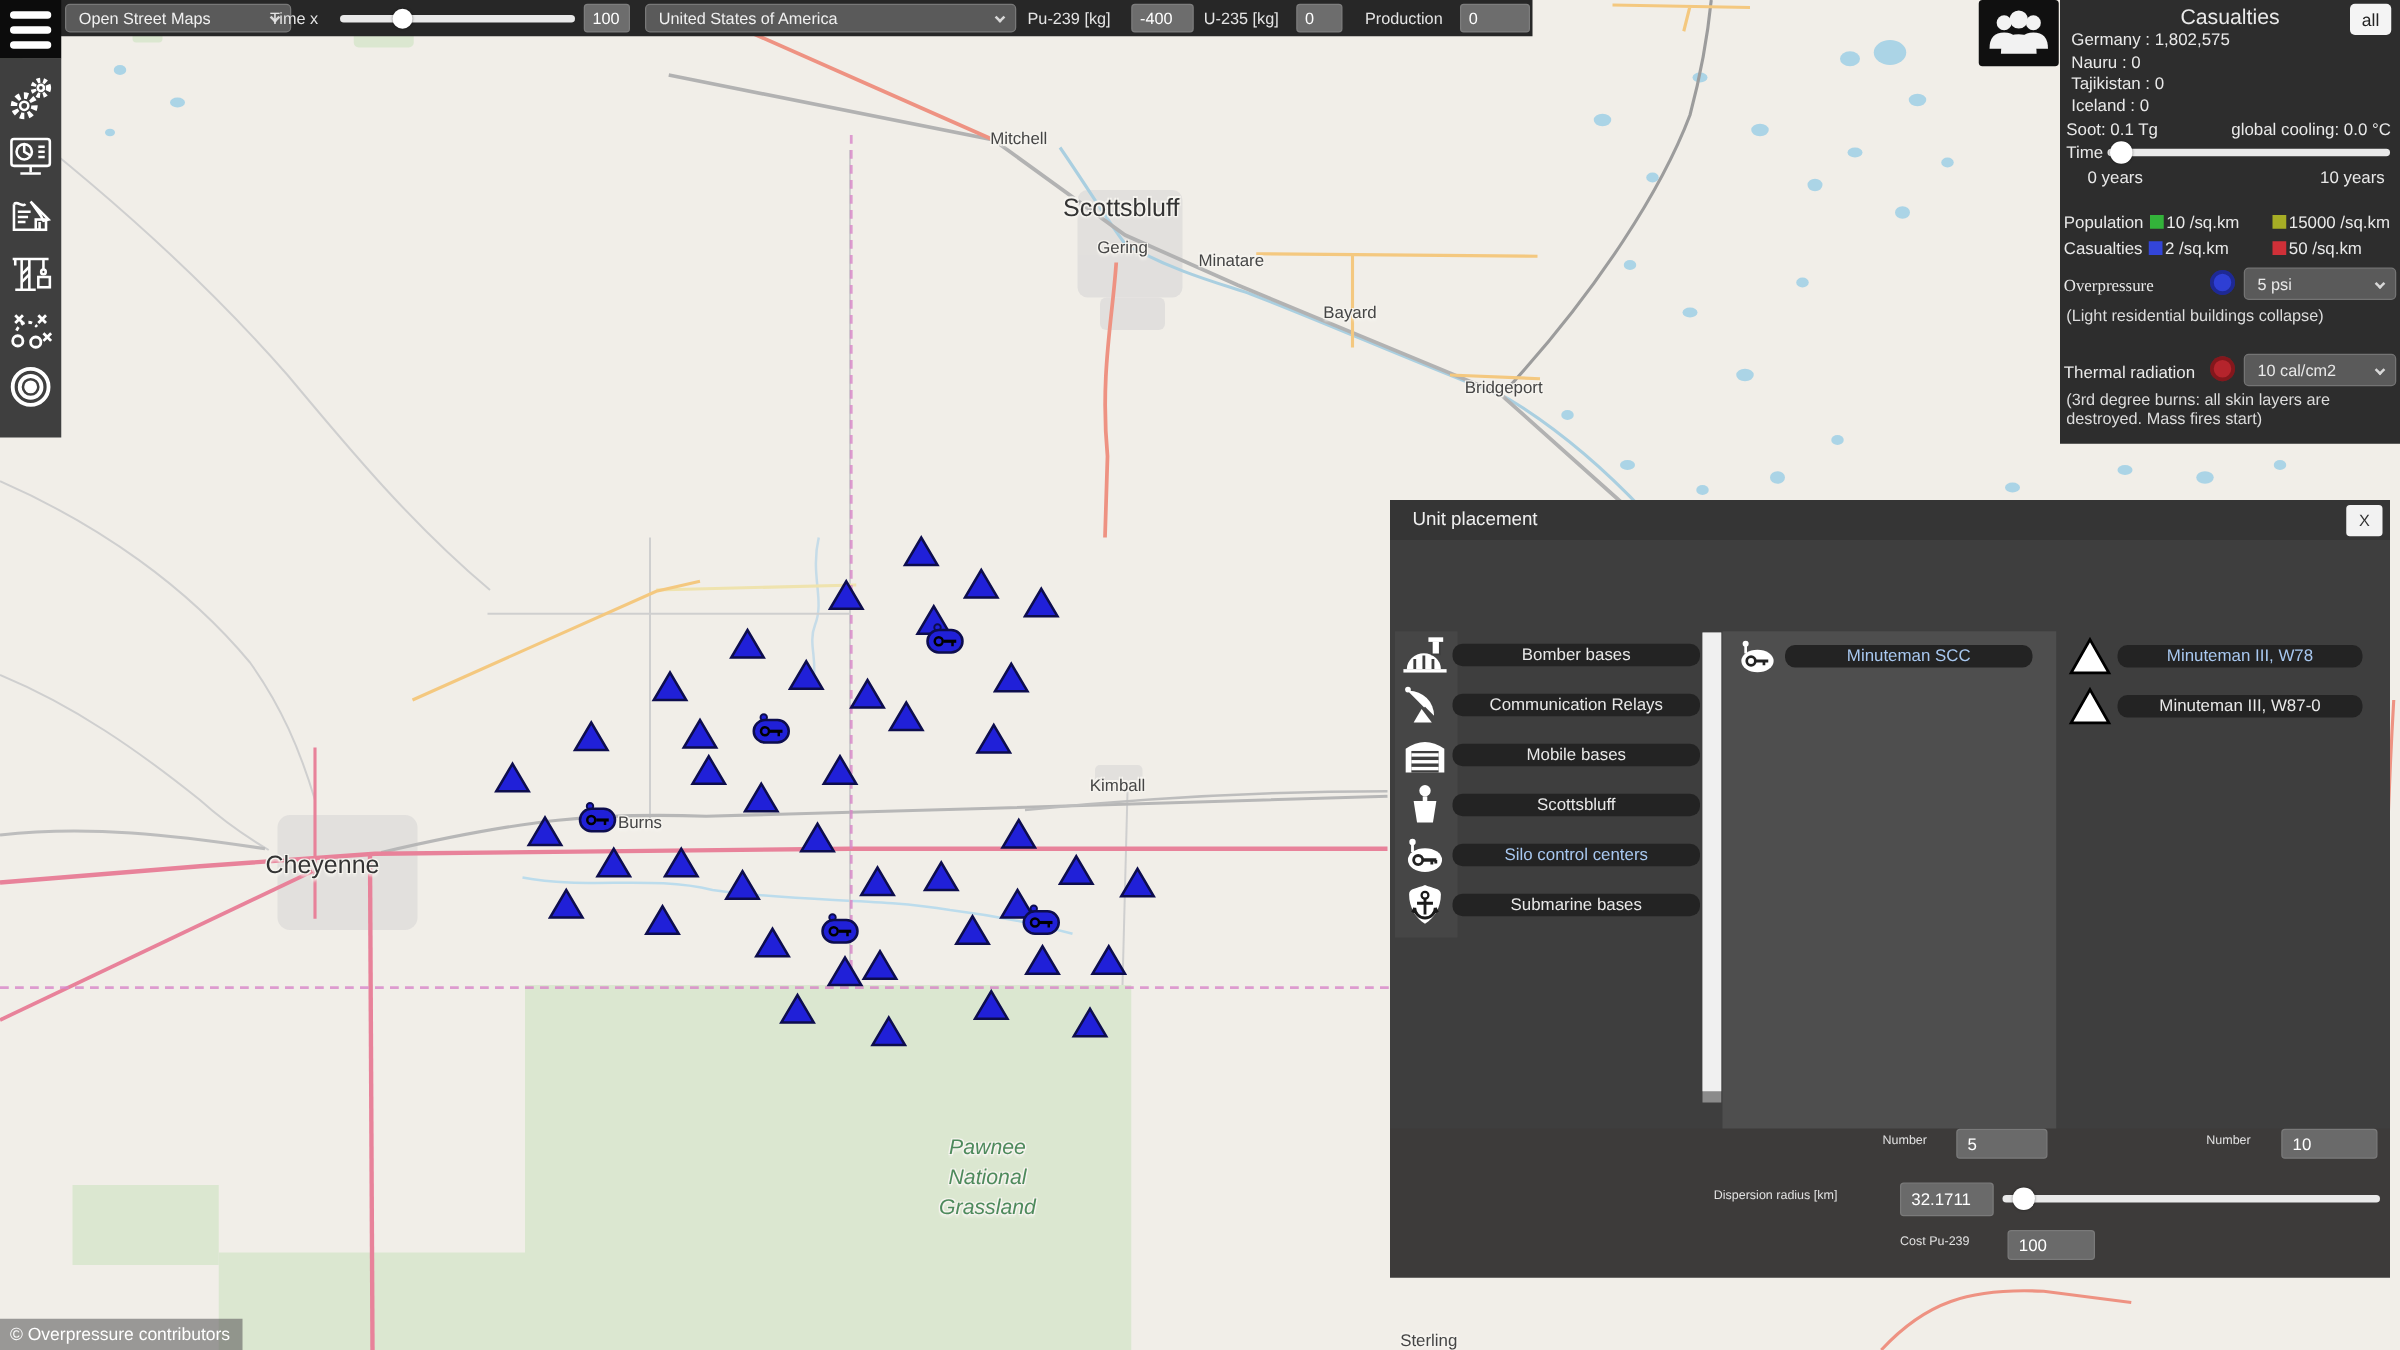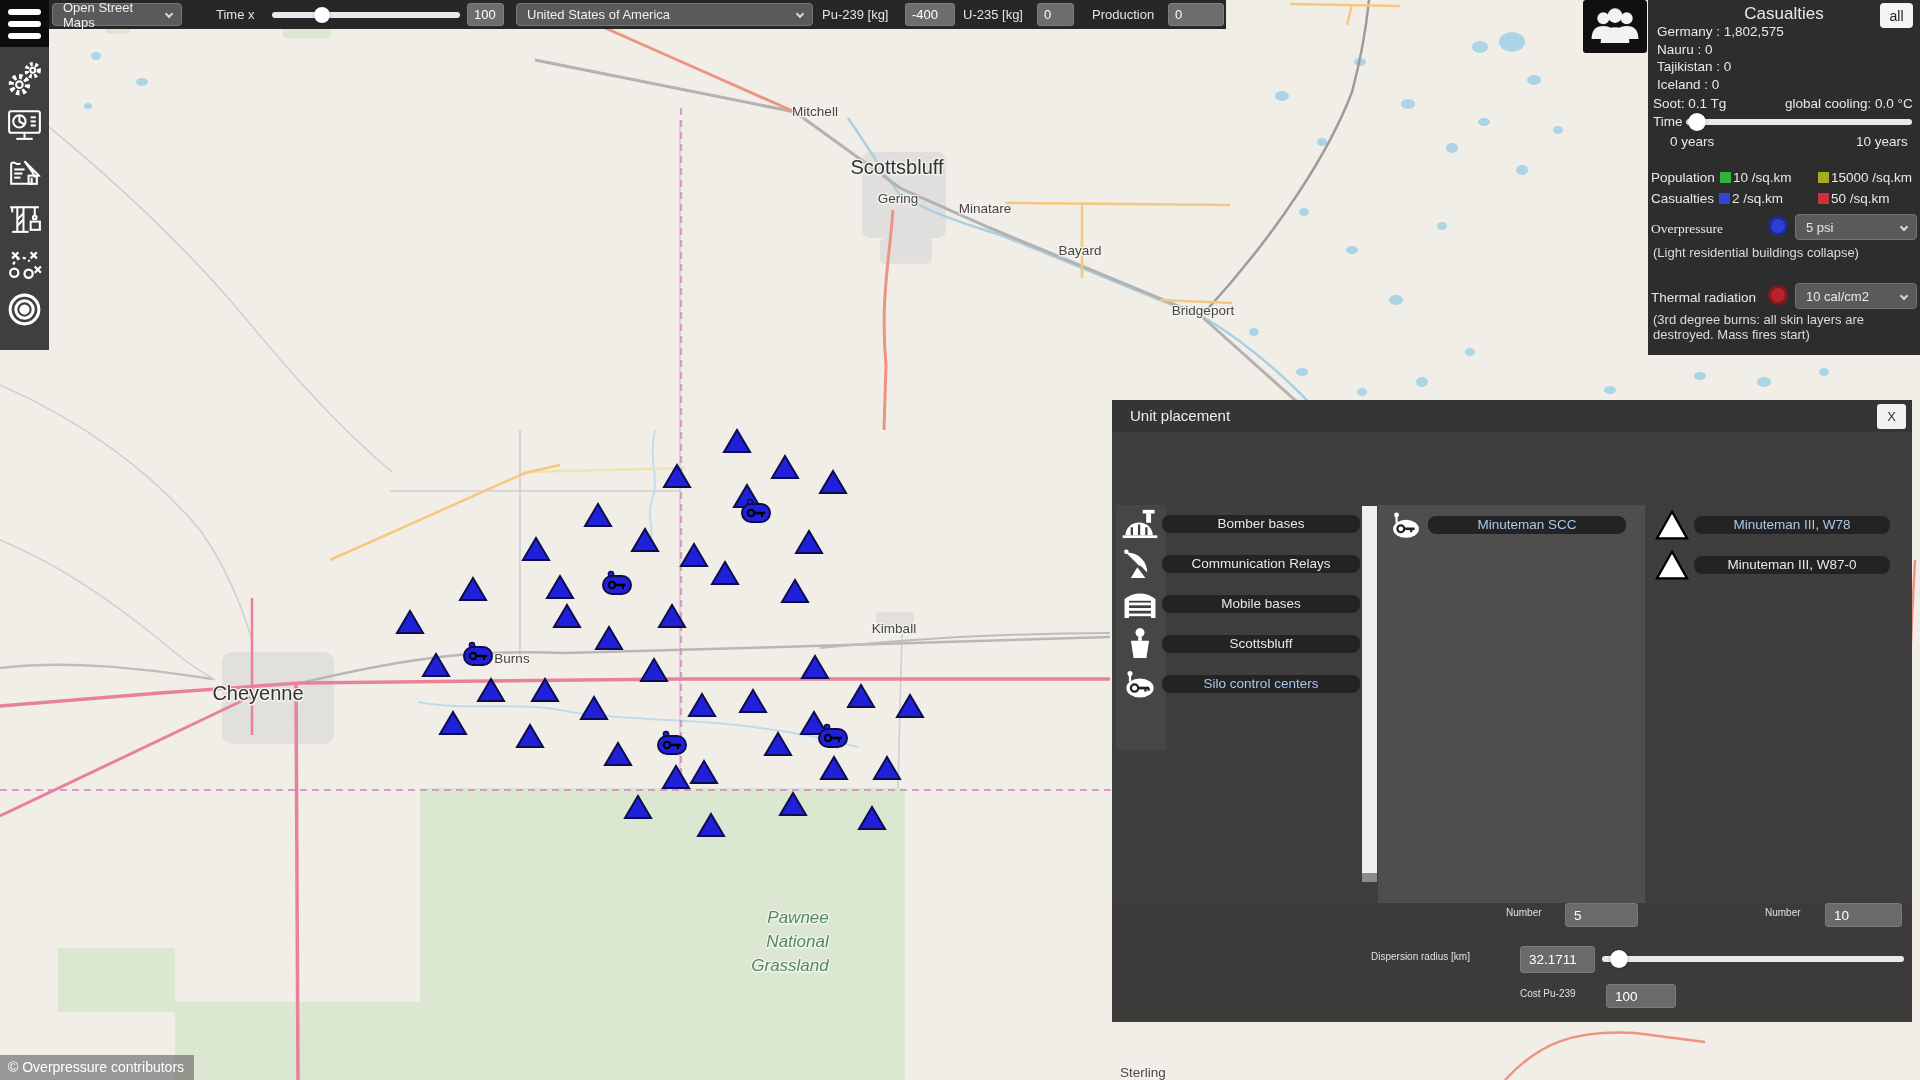--- a/index.html
+++ b/index.html
@@ -6,21 +6,21 @@
   html,body { width:1920px; height:1080px; overflow:hidden; }
   body { font-family:"Liberation Sans", sans-serif; background:#f1eee8; position:relative; }
   .abs { position:absolute; }
 
   
   #map { position:absolute; inset:0; background:#f1eee8; }
   #map svg { position:absolute; left:0; top:0; }
   .map-label { position:absolute; transform:translate(-50%,-50%); color:#454545; font-size:13.5px; white-space:pre-line; text-align:center;
     text-shadow:-1px -1px 0 #f6f4ef,1px -1px 0 #f6f4ef,-1px 1px 0 #f6f4ef,1px 1px 0 #f6f4ef,0 2px 2px #f6f4ef; pointer-events:none; }
   .map-label.city { font-size:20px; color:#333; }
-  .map-label.area { font-size:17px; font-style:italic; color:#4e8a5c; line-height:1.4;text-align:right; }
+  .map-label.area { font-size:17px; font-style:italic; color:#4e8a5c; line-height:1.4; }
   #attribution { position:absolute; left:0; bottom:0; background:rgba(95,95,95,.6); color:#fff; font-size:14px; padding:4px 10px 5px 8px; }
 
   
   #toolbar { position:absolute; left:0; top:0; width:1226px; height:29px; background:#272727; color:#e8e8e8; font-size:13px; }
   #menu-btn { position:absolute; left:0; top:0; width:49px; height:47px; background:#0c0c0c; cursor:pointer; }
   #menu-btn .bar { position:absolute; left:8px; width:33px; height:6px; border-radius:3px; background:#fff; }
   .dd { position:absolute; top:3px; height:23px; background:#5a5a5a; border:1px solid #787878; border-radius:4px; color:#f0f0f0;
         display:flex; align-items:center; padding:0 22px 0 10px; cursor:pointer; }
   .chev { position:absolute; right:9px; top:7px; width:6px; height:6px; border:solid #d8d8d8; border-width:0 2px 2px 0; transform:rotate(45deg); }
   .tlabel { position:absolute; top:7px; color:#e4e4e4; }
@@ -243,21 +243,21 @@
       <div class="map-label city" style="left: 258px; top: 693px; text-align: right;">Cheyenne</div>
       <div class="map-label town" style="left: 1143px; top: 1072px;">Sterling</div>
       <div class="map-label area" style="left: 790px; top: 942px;">Pawnee
 National
 Grassland</div>
     </div>
   <div id="attribution">© Overpressure contributors</div>
 </div>
 
 <div id="toolbar">
-  <div class="dd" style="left:52px; width:130px;">
+  <div class="dd" style="left:52px; width:181px;">
     <span>Open Street Maps</span>
     <span class="chev"></span>
   </div>
   <span class="tlabel" style="left:216px;">Time x</span>
   <div class="slider-track" style="left:272px; top:12px; width:188px; height:6px;">
     <div class="slider-handle" style="left:42px; top:-5px; width:16px; height:16px;"></div>
   </div>
   <input class="tinput" style="left: 467px; width: 37px;" value="100">
   <div class="dd" style="left:516px; width:297px;">
     <span>United States of America</span>
@@ -464,20 +464,32 @@
             <circle cx="11" cy="7" r="2.8" fill="#fff"></circle>
             <ellipse cx="22" cy="23" rx="15" ry="10.5" fill="#fff"></ellipse>
             <circle cx="16" cy="23" r="4" fill="none" stroke="#222" stroke-width="2.5"></circle>
             <line x1="20" y1="23" x2="32" y2="23" stroke="#222" stroke-width="3"></line>
             <line x1="28" y1="23" x2="28" y2="27" stroke="#222" stroke-width="2.5"></line>
             <line x1="31.5" y1="23" x2="31.5" y2="26" stroke="#222" stroke-width="2.5"></line>
           </svg>
         </span>
         <button class="unit-btn sel">Silo control centers</button>
       </div>
+      <div class="unit-row">
+        <span class="unit-icon">
+          <svg viewBox="0 0 44 36" width="40" height="33">
+            <path d="M22,1 C29,4 36,4 36,9 C36,21 30,30 22,35 C14,30 8,21 8,9 C8,4 15,4 22,1 Z" fill="#fff"></path>
+            <circle cx="22" cy="10" r="3" fill="none" stroke="#1a1a1a" stroke-width="2"></circle>
+            <line x1="22" y1="13" x2="22" y2="27" stroke="#1a1a1a" stroke-width="2.5"></line>
+            <line x1="15" y1="17" x2="29" y2="17" stroke="#1a1a1a" stroke-width="2.5"></line>
+            <path d="M13,21 A9,9 0 0 0 31,21 M13,21 L11,25 M31,21 L33,25" fill="none" stroke="#1a1a1a" stroke-width="2.5"></path>
+          </svg>
+        </span>
+        <button class="unit-btn">Submarine bases</button>
+      </div>
     </div>
   <div class="abs" id="scc-list" style="left:272px; top:107px; width:242px;">
       <div class="unit-row">
         <span class="unit-icon">
           <svg viewBox="0 0 44 36" width="38" height="31">
             <line x1="11" y1="16" x2="11" y2="9" stroke="#fff" stroke-width="2.5"></line>
             <circle cx="11" cy="7" r="2.8" fill="#fff"></circle>
             <ellipse cx="22" cy="23" rx="15" ry="10.5" fill="#fff"></ellipse>
             <circle cx="16" cy="23" r="4" fill="none" stroke="#222" stroke-width="2.5"></circle>
             <line x1="20" y1="23" x2="32" y2="23" stroke="#222" stroke-width="3"></line>

